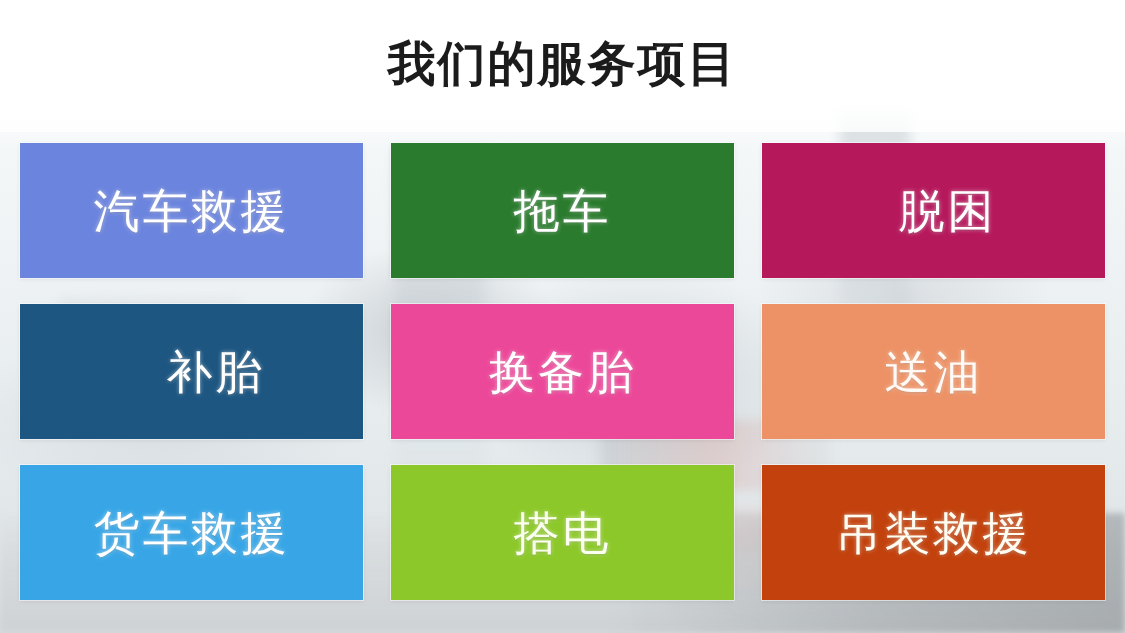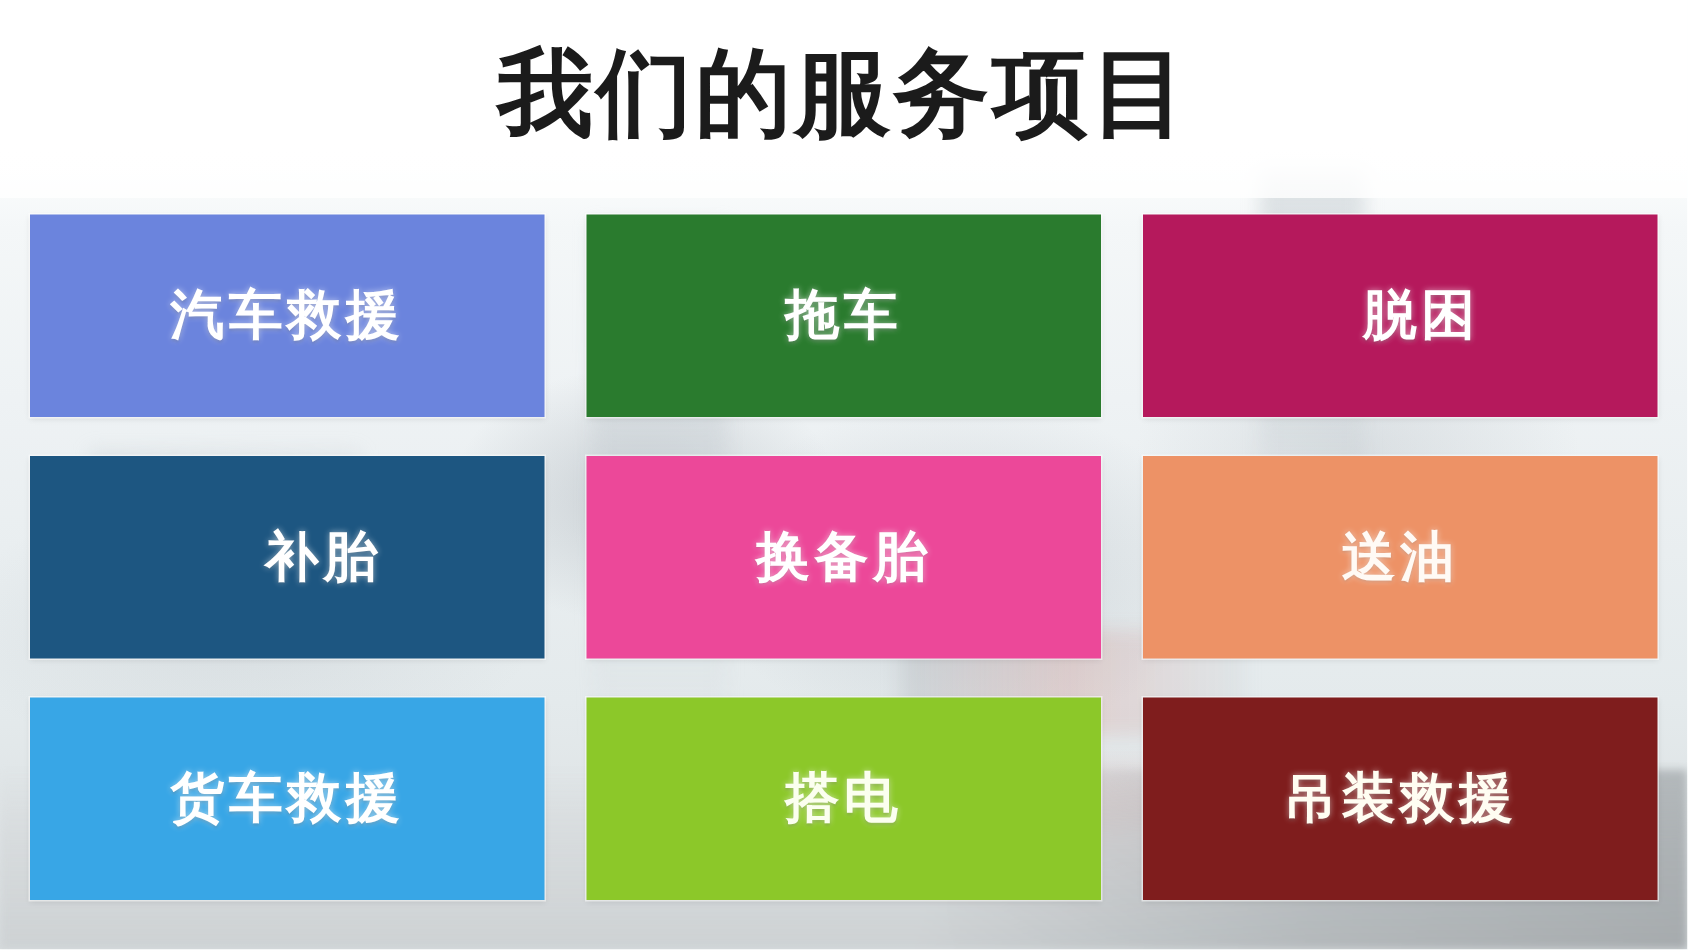--- a/index.html
+++ b/index.html
@@ -77,21 +77,21 @@
     width: 1125px;
     height: 132px;
     z-index: 2;
     background: linear-gradient(180deg, #ffffff 0%, #ffffff 72%, rgba(255,255,255,0.82) 100%);
     display: flex;
     align-items: center;
     justify-content: center;
   }
   .poster-title {
     font-family: "DejaVu Sans", "Liberation Sans", sans-serif;
-    font-size: 64px;
+    font-size: 48px;
     font-weight: bold;
     color: #1b1b1b;
     letter-spacing: 2px;
     line-height: 1;
     margin: 0;
     padding: 0 0 6px 0;
     white-space: nowrap;
   }
 
   
@@ -111,22 +111,22 @@
   .tile {
     position: relative;
     display: flex;
     align-items: center;
     justify-content: center;
     box-shadow: 0 0 0 1px rgba(255,255,255,0.55), 0 1px 4px rgba(0,0,0,0.10);
     overflow: hidden;
   }
   .tile-label {
     font-family: "DejaVu Sans", "Liberation Sans", sans-serif;
-    font-size: 36px;
-    font-weight: bold;
+    font-size: 46px;
+    font-weight: normal;
     color: #ffffff;
     letter-spacing: 3px;
     line-height: 1;
     text-shadow: 0 0 4px rgba(255,255,255,0.55), 0 1px 2px rgba(0,0,0,0.18);
     white-space: nowrap;
     user-select: none;
   }
 </style>
 </head>
 <body>
@@ -162,18 +162,18 @@
       </div>
       <div class="tile" style="background: rgb(237, 146, 102);">
         <span class="tile-label" style="color: rgb(255, 250, 245);">送油</span>
       </div>
       <div class="tile" style="background: rgb(56, 166, 230);">
         <span class="tile-label" style="color: rgb(255, 255, 255);">货车救援</span>
       </div>
       <div class="tile" style="background: rgb(140, 200, 41);">
         <span class="tile-label" style="color: rgb(251, 255, 239);">搭电</span>
       </div>
-      <div class="tile" style="background: #7f1d1d;">
+      <div class="tile" style="background: #c2410c;">
         <span class="tile-label" style="color: rgb(255, 253, 242);">吊装救援</span>
       </div>
     </div>
 
 </div>
 
 </body></html>

